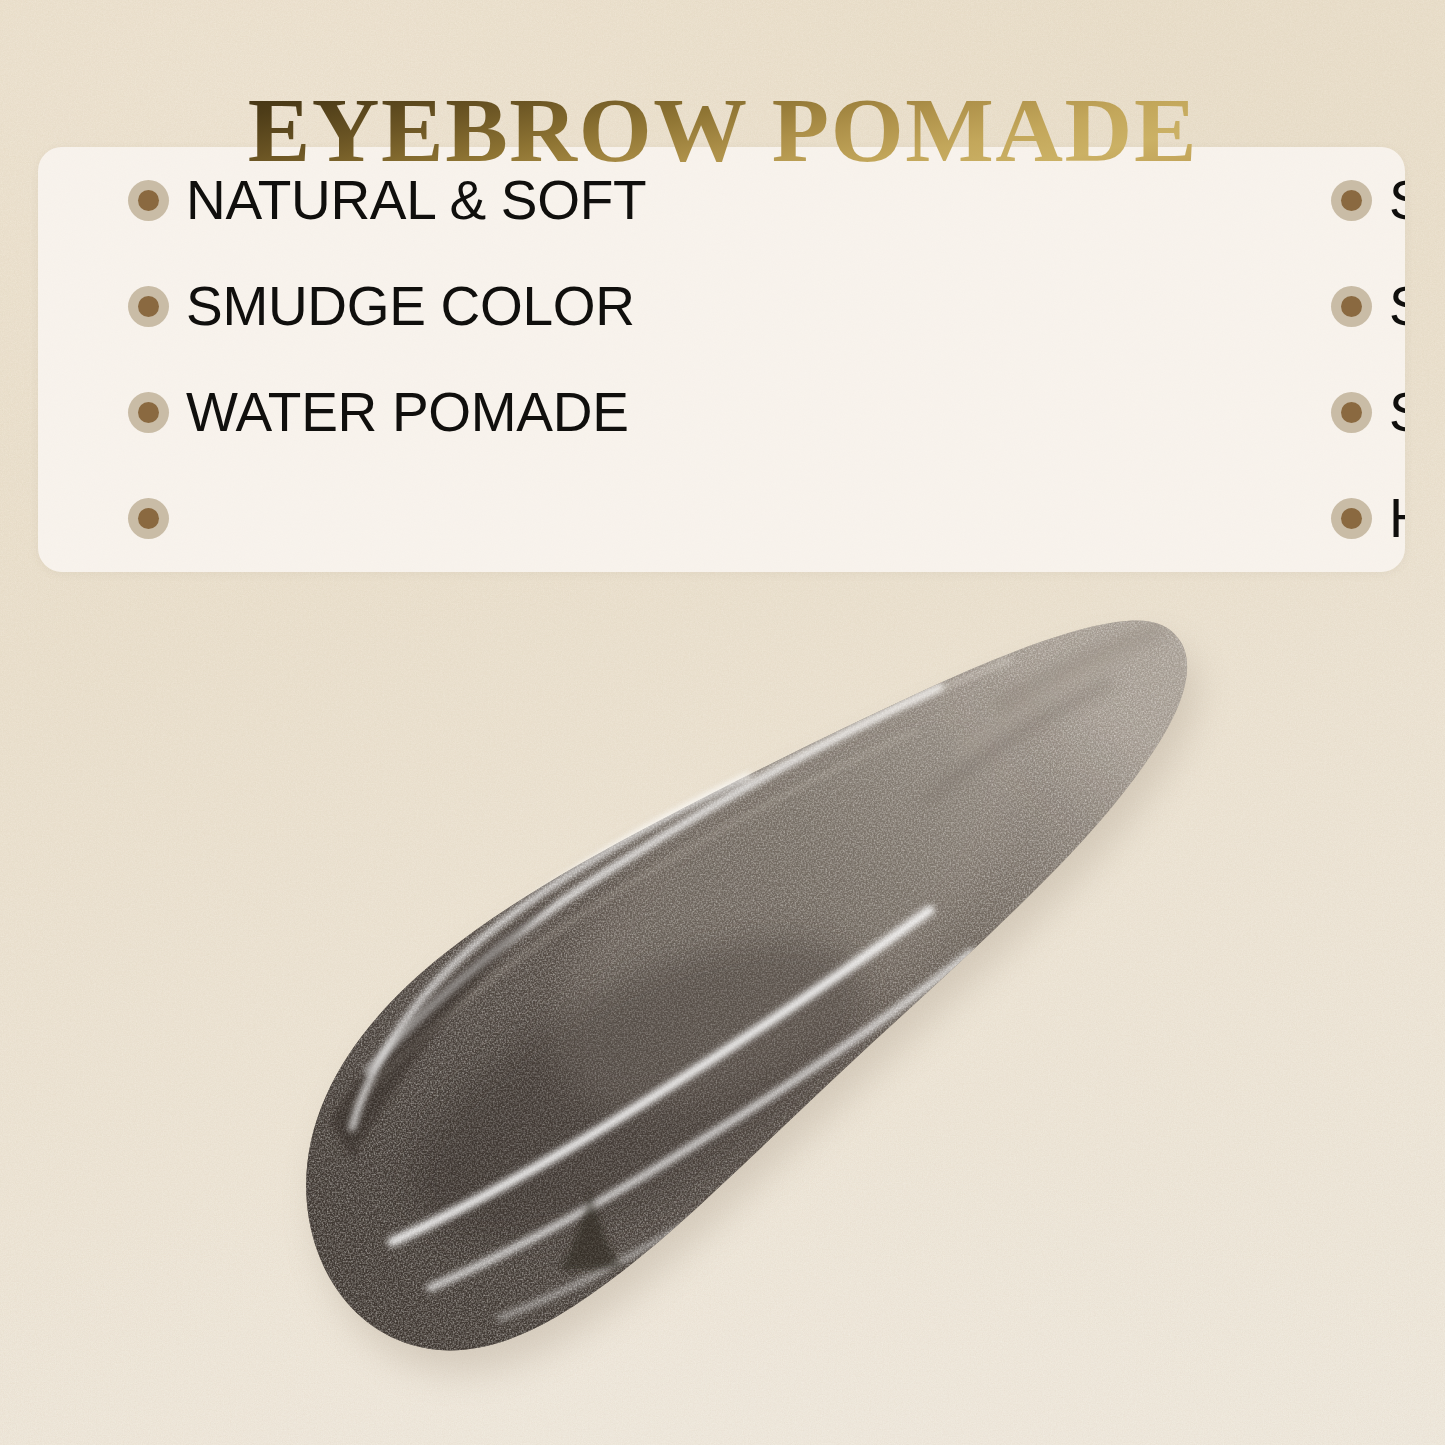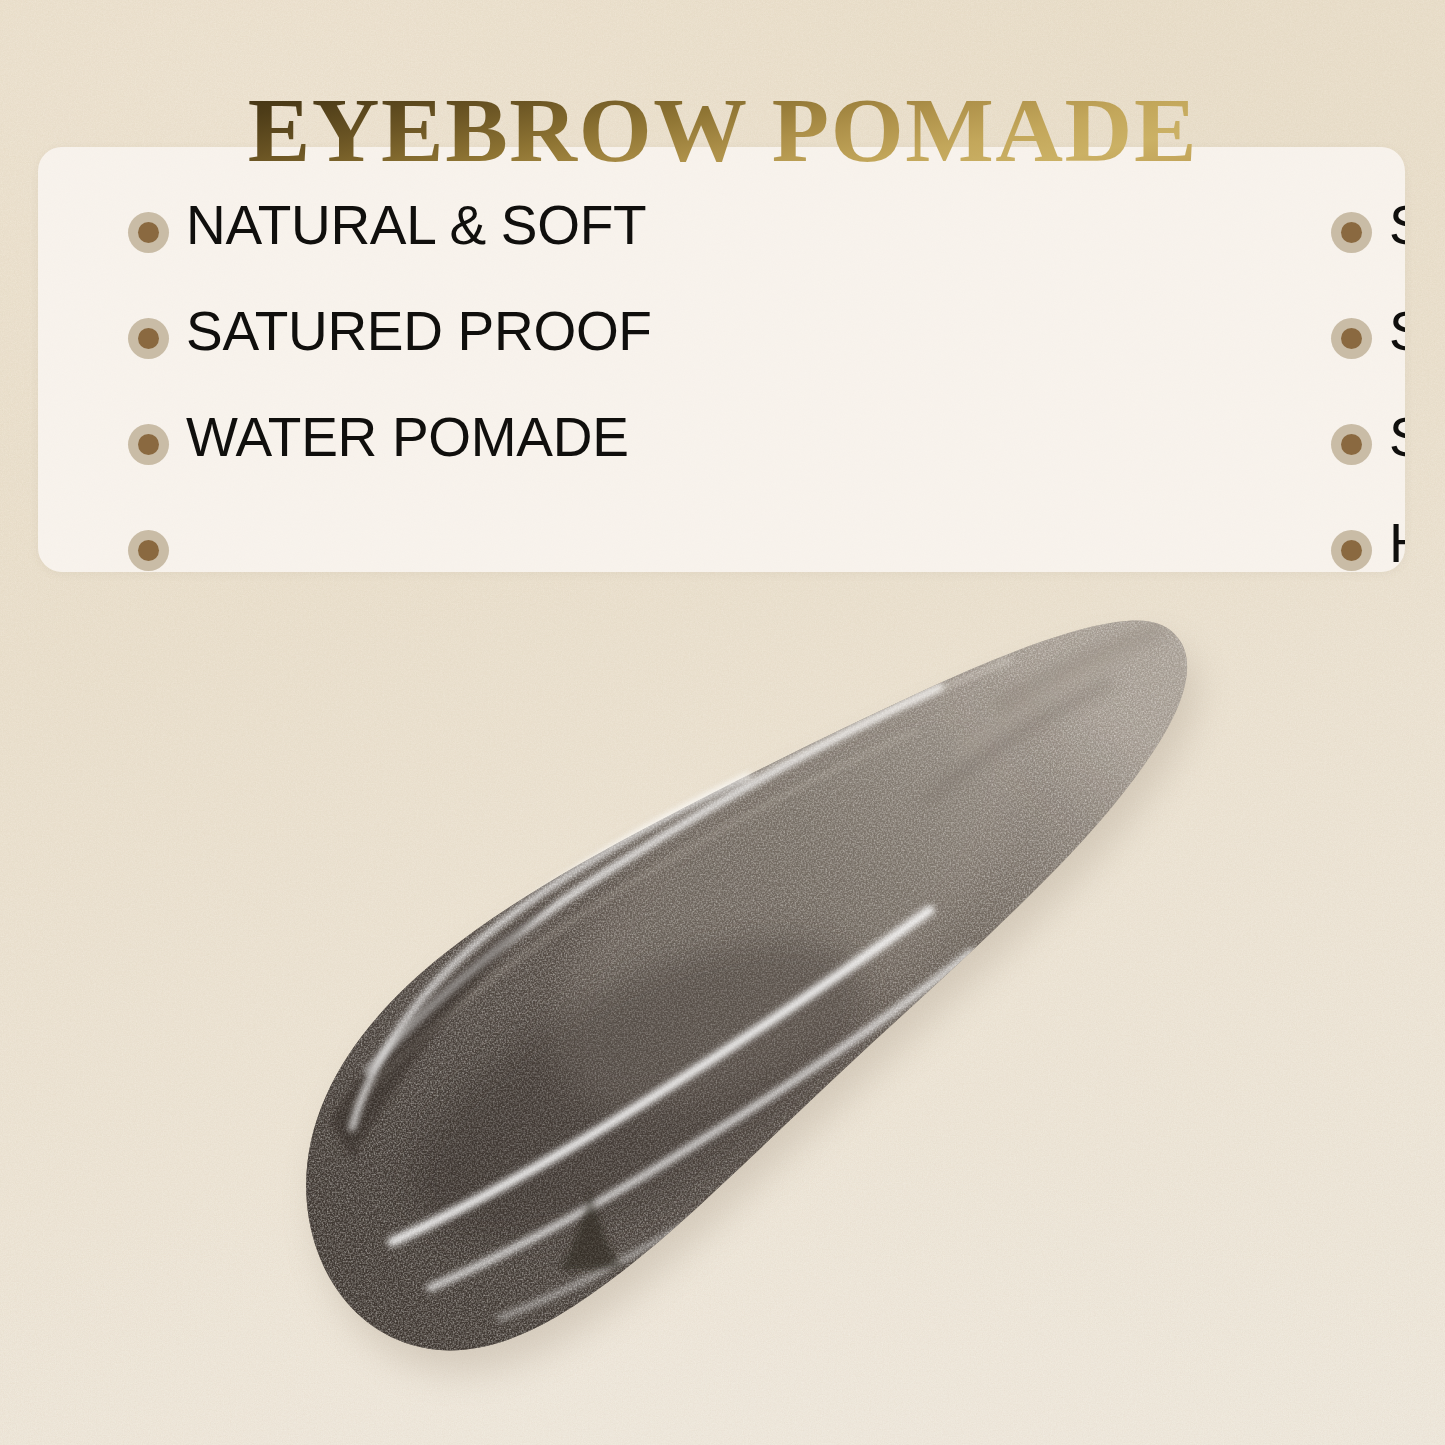--- a/index.html
+++ b/index.html
@@ -95,21 +95,21 @@
     position: relative;
     display: grid;
     grid-template-columns: 667px 700px;
     grid-auto-rows: 106px;
     padding: 0;
     margin-top: 0;
     z-index: 2;
   }
   .feature {
     display: flex;
-    align-items: flex-end;
+    align-items: center;
     padding-left: 90px;
     box-sizing: border-box;
   }
   .feature.col-right {
     padding-left: 626px;
   }
   .bullet {
     flex: 0 0 auto;
     width: 41px;
     height: 41px;
@@ -202,21 +202,21 @@
         <span class="bullet">
             <i></i>
           </span>
         <span class="feature-label">STAY ALL DAY</span>
       </div>
 
       <div class="feature col-left">
         <span class="bullet">
             <i></i>
           </span>
-        <span class="feature-label">SATURED PROOF</span>
+        <span class="feature-label">SMUDGE COLOR</span>
       </div>
       <div class="feature col-right">
         <span class="bullet">
             <i></i>
           </span>
         <span class="feature-label">SLIDE SMOOTHLY</span>
       </div>
 
       <div class="feature col-left">
         <span class="bullet">

